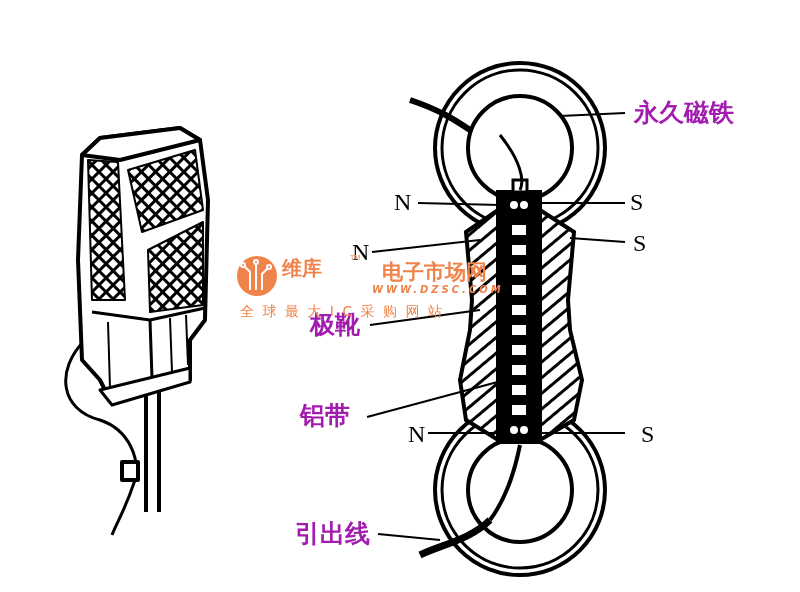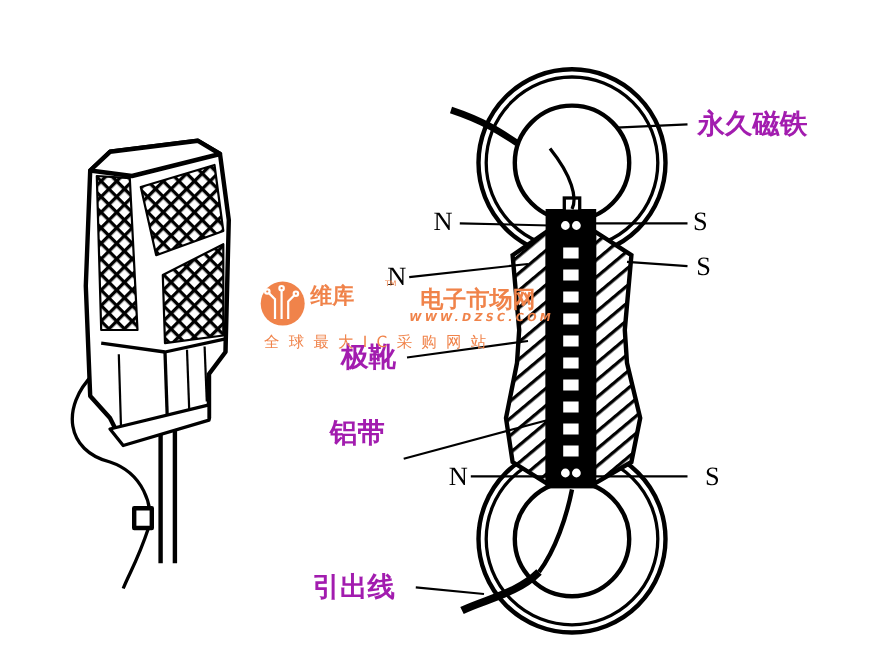--- a/index.html
+++ b/index.html
@@ -110,22 +110,22 @@
       <path d="M262 290 L262 274 L268 268"></path>
       <circle cx="243" cy="265" r="2"></circle>
       <circle cx="256" cy="262" r="2"></circle>
       <circle cx="269" cy="267" r="2"></circle>
     </g>
   </g>
 </svg>
 
 <div class="lbl" style="left:634px;top:100px;">永久磁铁</div>
 <div class="lbl" style="left:310px;top:312px;">极靴</div>
-<div class="lbl" style="left:300px;top:381px;">铝带</div>
-<div class="lbl" style="left:284px;top:521px;">引出线</div>
+<div class="lbl" style="left:300px;top:403px;">铝带</div>
+<div class="lbl" style="left:295px;top:521px;">引出线</div>
 
 <div class="pole" style="left:394px;top:190px;">N</div>
 <div class="pole" style="left:352px;top:240px;">N</div>
 <div class="pole" style="left:408px;top:422px;">N</div>
 <div class="pole" style="left:630px;top:190px;">S</div>
 <div class="pole" style="left:633px;top:231px;">S</div>
 <div class="pole" style="left:641px;top:422px;">S</div>
 
 <div class="wm" style="left:282px;top:258px;font-size:20px;font-weight:bold;">维库</div>
 <div class="wm" style="left:350px;top:255px;font-size:7px;">TM</div>

